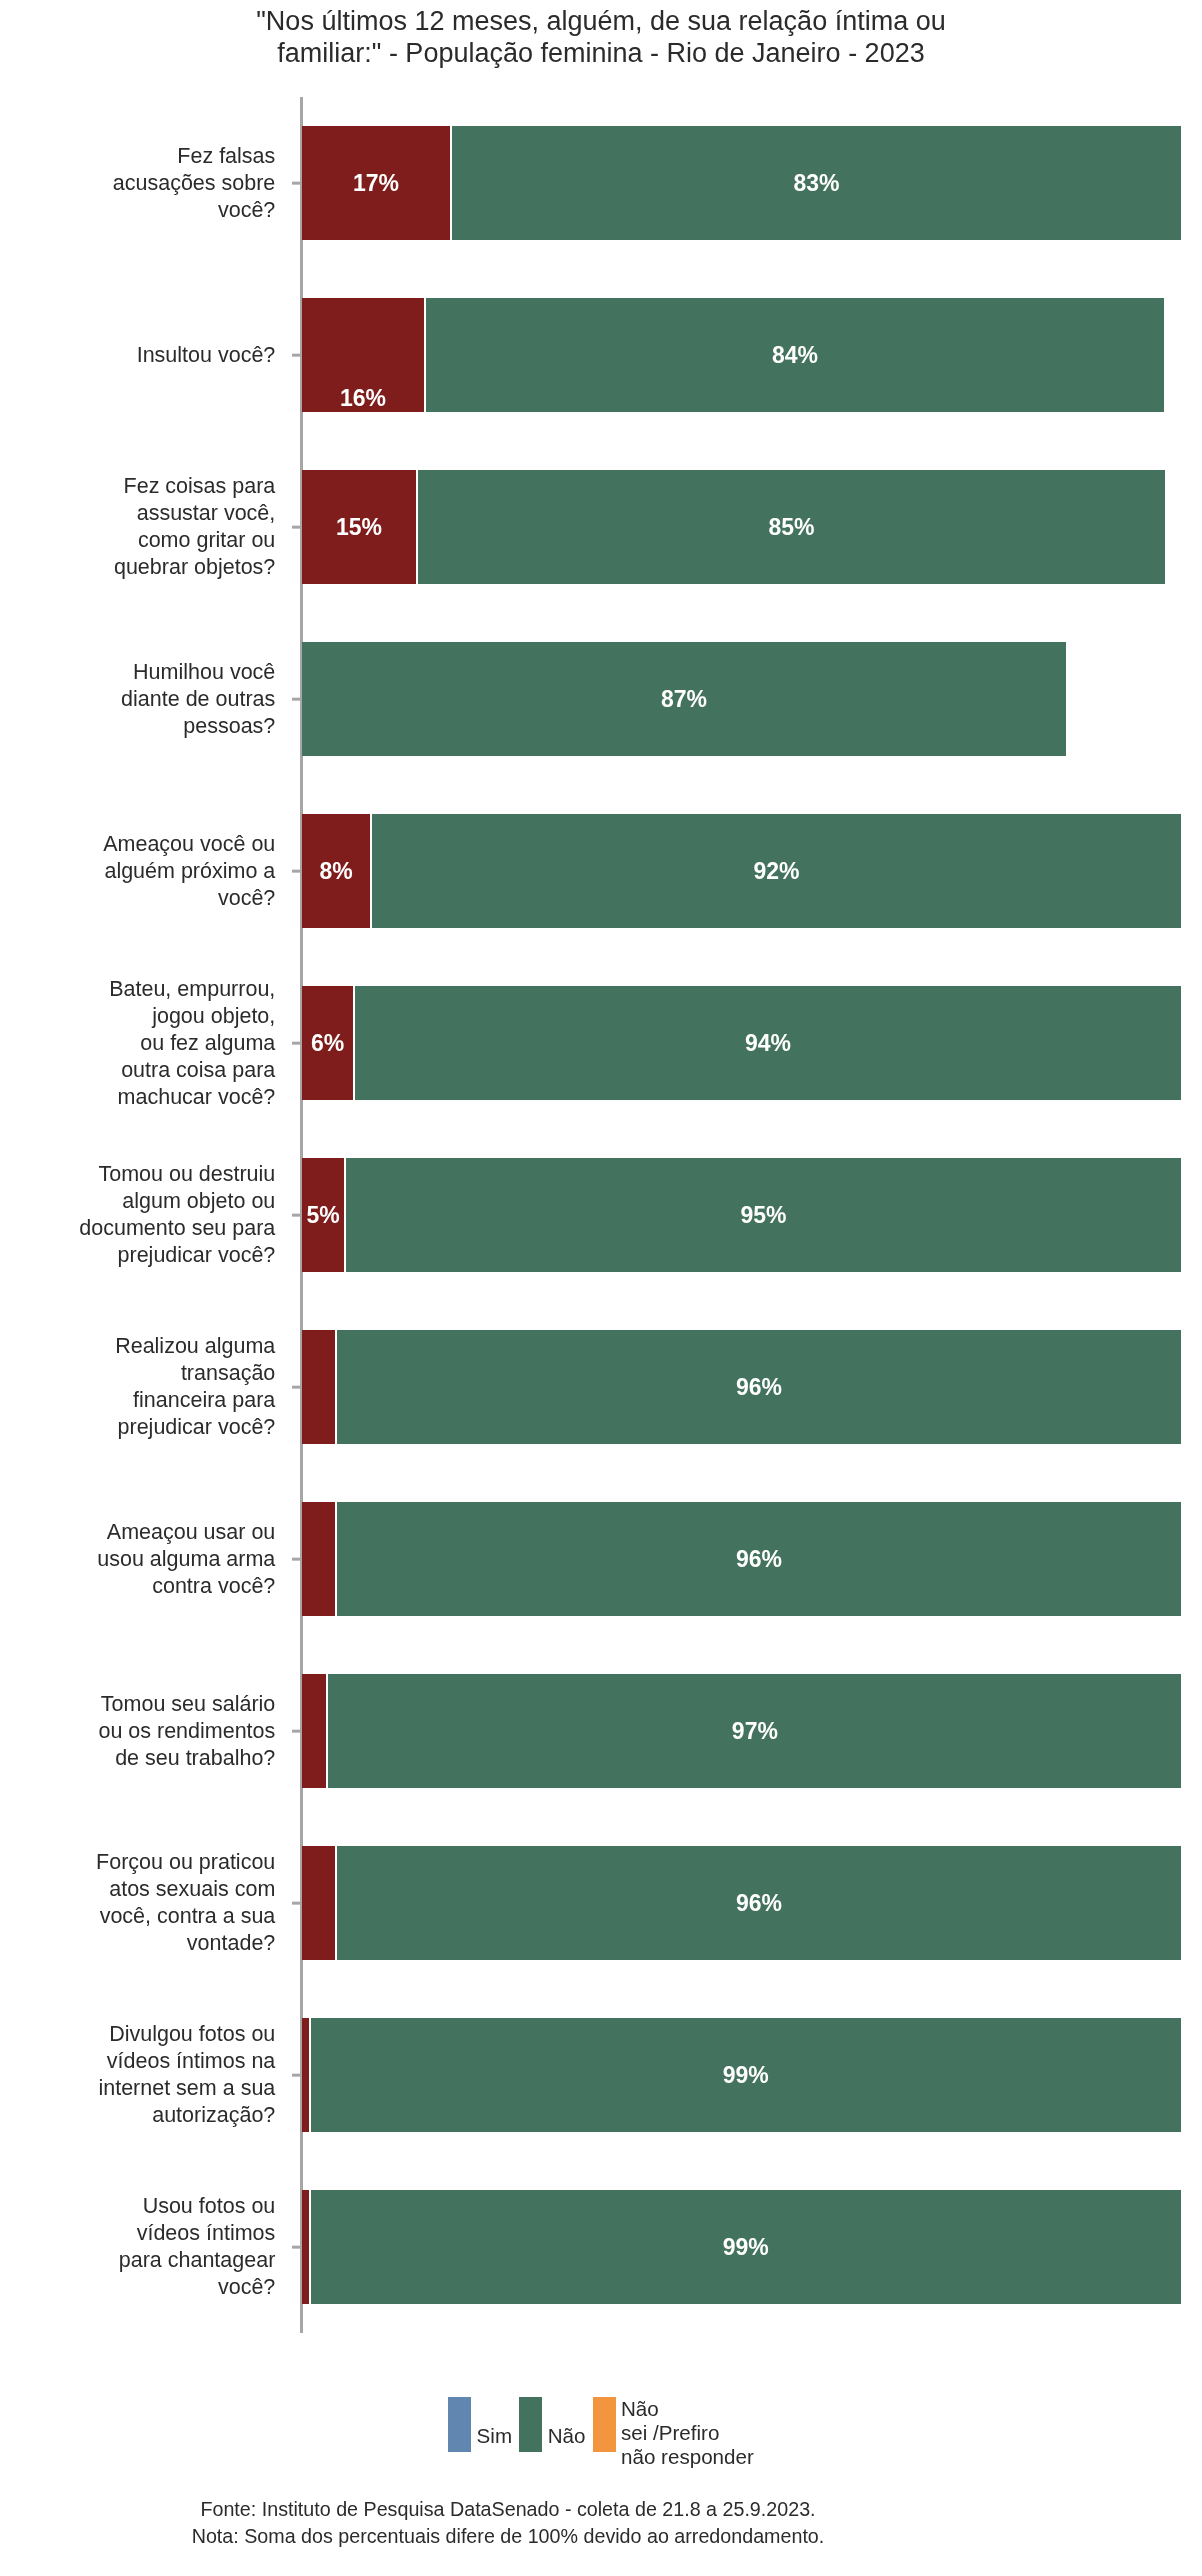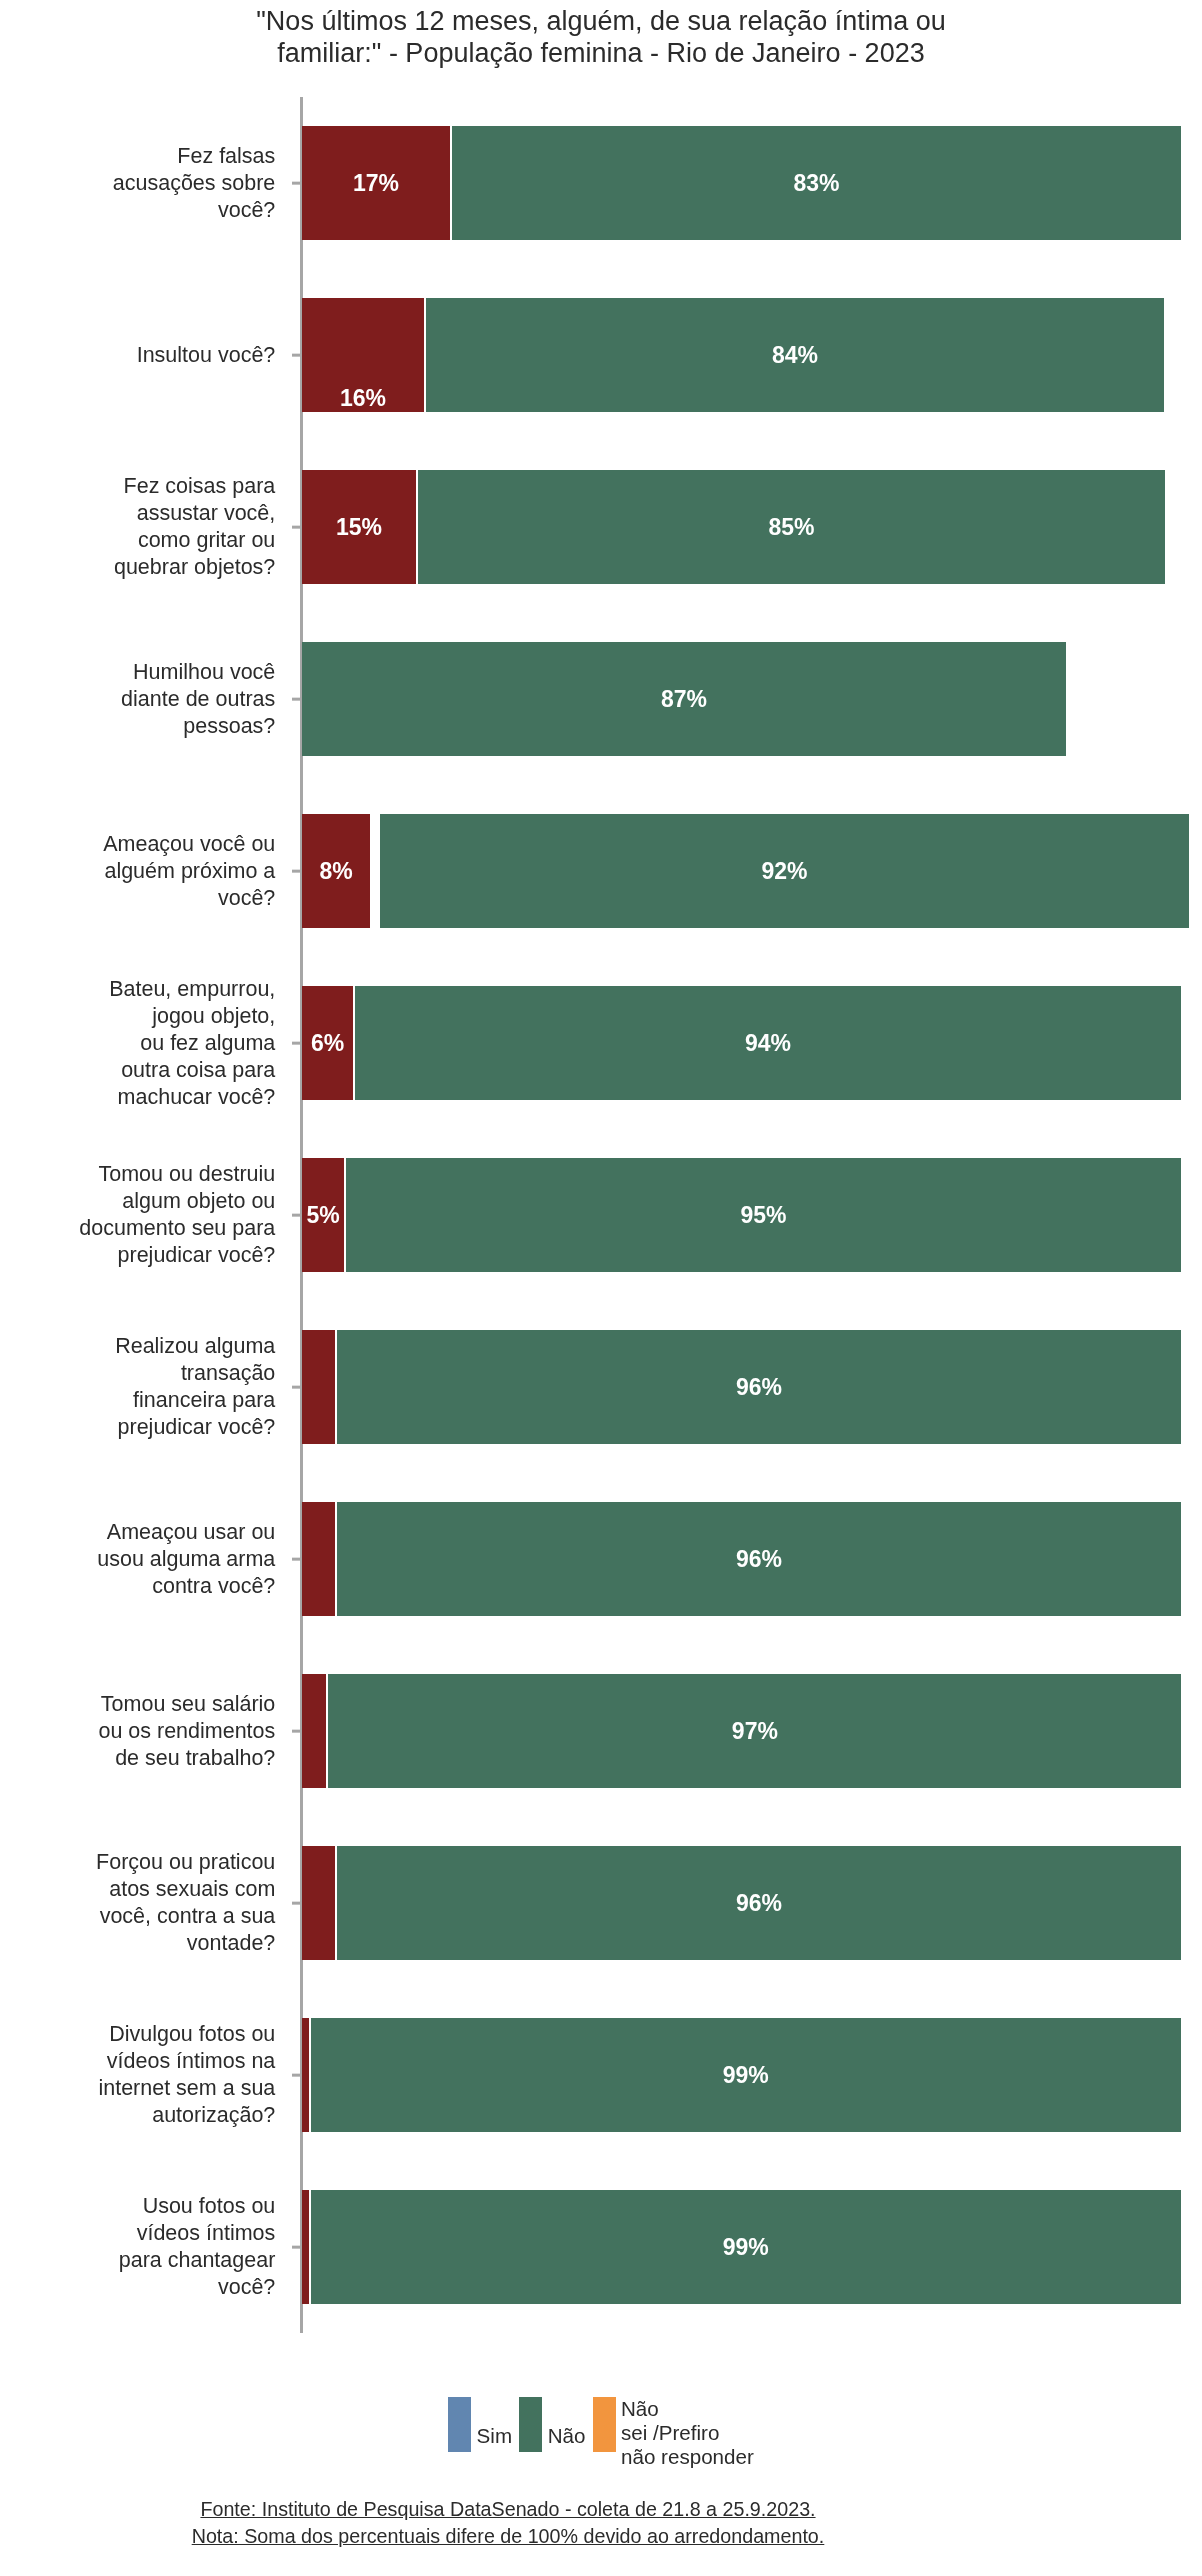--- a/index.html
+++ b/index.html
@@ -118,21 +118,20 @@
   }
   .legend-text.multi{padding-top:0px;}
 
   
   .footer{
     position:absolute;
     left:0;top:2496px;width:1016px;
     text-align:center;
     font-size:19.7px;line-height:27px;
     color:#2b2b2b;
-    text-decoration:underline;
   }
   .footer div{white-space:nowrap;}
 </style>
 </head>
 <body>
 
 <div class="page">
 
   <div class="title">
     <div>"Nos últimos 12 meses, alguém, de sua relação íntima ou</div>
@@ -196,21 +195,21 @@
         </div>
         <div class="row" style="top: 688px; height: 172px;">
           <div class="cat-label">Ameaçou você ou
 alguém próximo a
 você?</div>
           <div class="tick"></div>
           <div class="bars" style="top: 29px; height: 114px;">
             <div class="seg sim" style="width: 70px;">
               <span class="lbl">8%</span>
             </div>
-            <div class="seg nao" style="width: 811px; margin-left: 8px;">
+            <div class="seg nao" style="width: 811px;">
               <span class="lbl">92%</span>
             </div>
           </div>
         </div>
         <div class="row" style="top: 860px; height: 172px;">
           <div class="cat-label">Bateu, empurrou,
 jogou objeto,
 ou fez alguma
 outra coisa para
 machucar você?</div>

